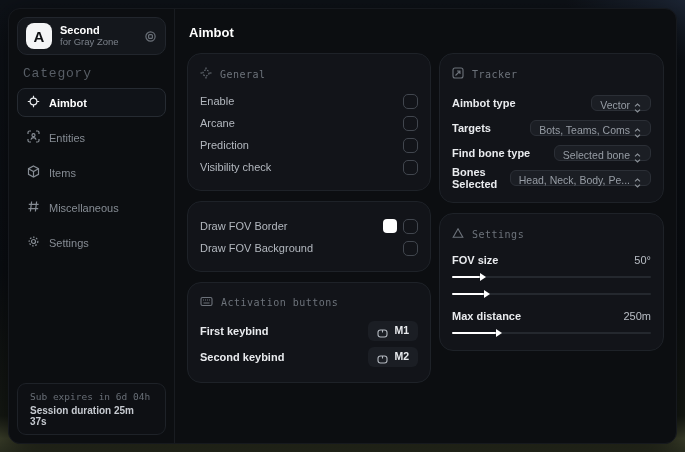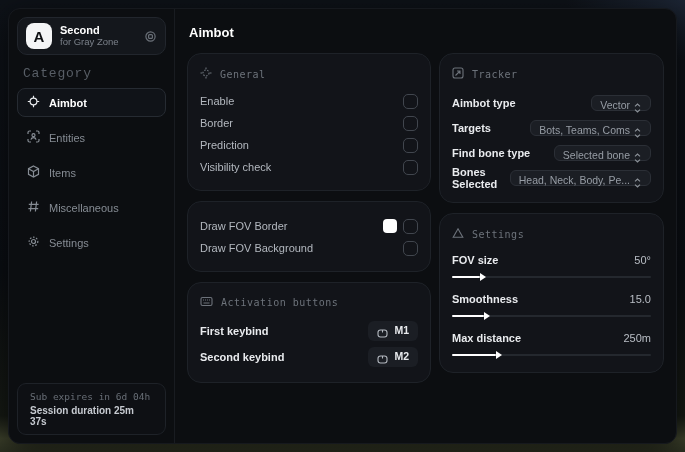--- a/index.html
+++ b/index.html
@@ -181,21 +181,21 @@
                 <path d="M6 0.5 v1.8 M6 9.7 v1.8 M0.5 6 h1.8 M9.7 6 h1.8"></path>
               </svg>
             </span>
             <span>General</span>
           </div>
           <div class="row">
             <span class="row-label">Enable</span>
             <span class="checkbox"></span>
           </div>
           <div class="row">
-            <span class="row-label">Border</span>
+            <span class="row-label">Arcane</span>
             <span class="checkbox"></span>
           </div>
           <div class="row">
             <span class="row-label">Prediction</span>
             <span class="checkbox"></span>
           </div>
           <div class="row">
             <span class="row-label">Visibility check</span>
             <span class="checkbox"></span>
           </div>
@@ -329,24 +329,20 @@
               <span class="row-label strong">FOV size</span>
               <span class="slider-value">50°</span>
             </div>
             <div class="slider">
               <div class="slider-track"></div>
               <div class="slider-fill" style="width: 14%;"></div>
             </div>
           </div>
 
           <div class="slider-group">
-            <div class="row" style="height:20px;">
-              <span class="row-label strong">Smoothness</span>
-              <span class="slider-value">15.0</span>
-            </div>
             <div class="slider">
               <div class="slider-track"></div>
               <div class="slider-fill" style="width: 16%;"></div>
             </div>
           </div>
 
           <div class="slider-group" style="margin-bottom:0;">
             <div class="row" style="height:20px;">
               <span class="row-label strong">Max distance</span>
               <span class="slider-value">250m</span>

